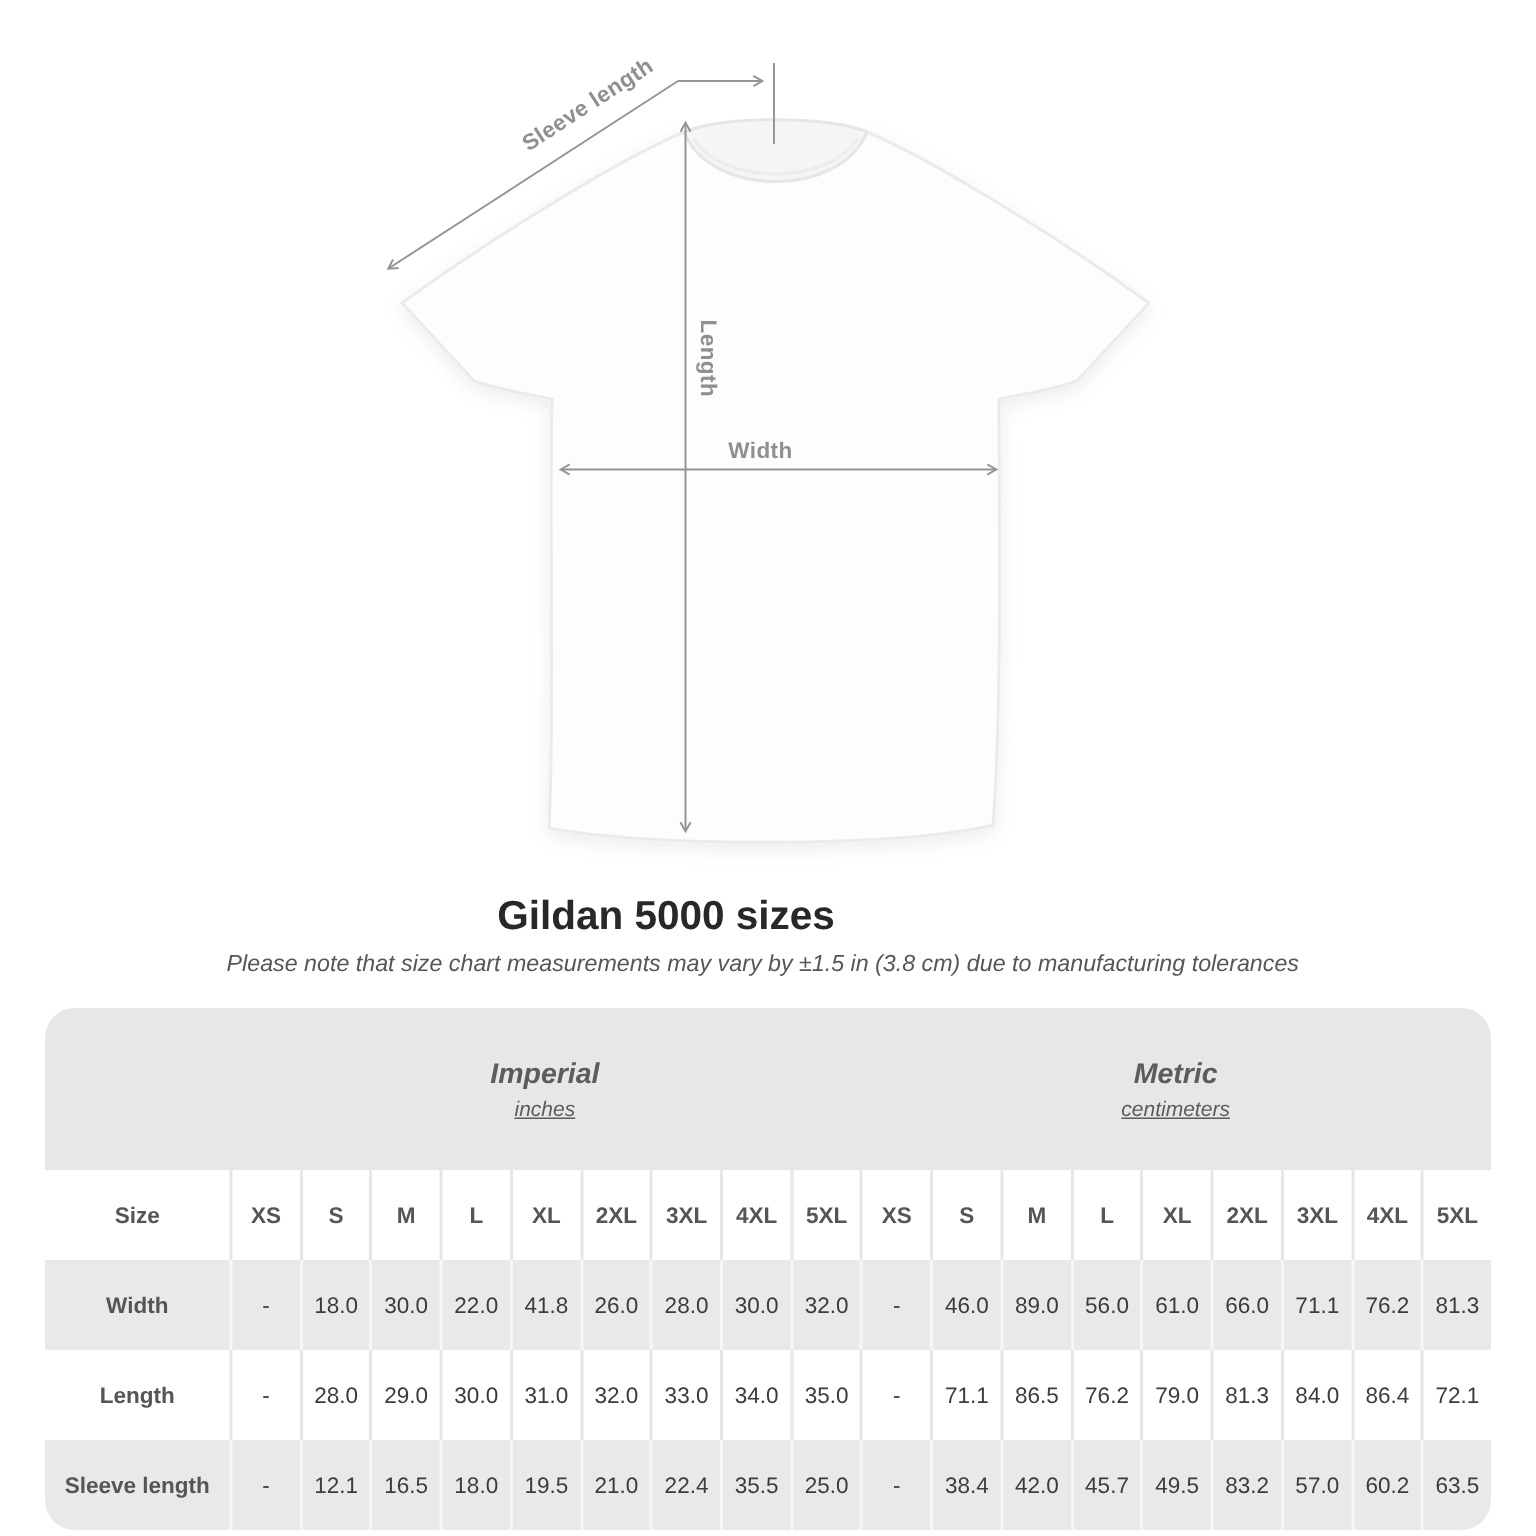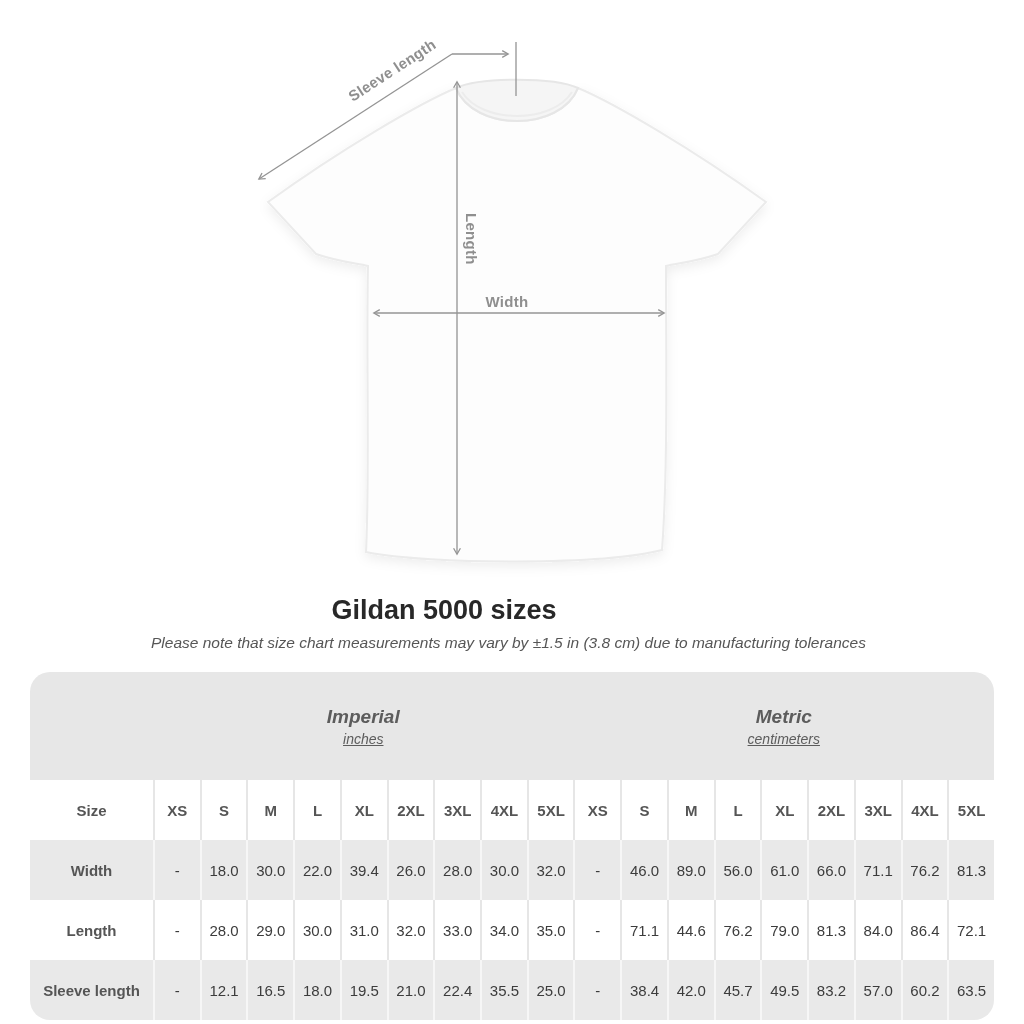--- a/index.html
+++ b/index.html
@@ -131,21 +131,21 @@
       <div class="cell lbl">4XL</div>
       <div class="cell lbl">5XL</div>
     </div>
   <div id="data-rows">
       <div class="trow gray">
         <div class="cell lbl">Width</div>
         <div class="cell">-</div>
         <div class="cell">18.0</div>
         <div class="cell">30.0</div>
         <div class="cell">22.0</div>
-        <div class="cell">39.4</div>
+        <div class="cell">41.8</div>
         <div class="cell">26.0</div>
         <div class="cell">28.0</div>
         <div class="cell">30.0</div>
         <div class="cell">32.0</div>
         <div class="cell">-</div>
         <div class="cell">46.0</div>
         <div class="cell">89.0</div>
         <div class="cell">56.0</div>
         <div class="cell">61.0</div>
         <div class="cell">66.0</div>
@@ -159,21 +159,21 @@
         <div class="cell">28.0</div>
         <div class="cell">29.0</div>
         <div class="cell">30.0</div>
         <div class="cell">31.0</div>
         <div class="cell">32.0</div>
         <div class="cell">33.0</div>
         <div class="cell">34.0</div>
         <div class="cell">35.0</div>
         <div class="cell">-</div>
         <div class="cell">71.1</div>
-        <div class="cell">44.6</div>
+        <div class="cell">86.5</div>
         <div class="cell">76.2</div>
         <div class="cell">79.0</div>
         <div class="cell">81.3</div>
         <div class="cell">84.0</div>
         <div class="cell">86.4</div>
         <div class="cell">72.1</div>
       </div>
       <div class="trow gray last">
         <div class="cell lbl">Sleeve length</div>
         <div class="cell">-</div>

